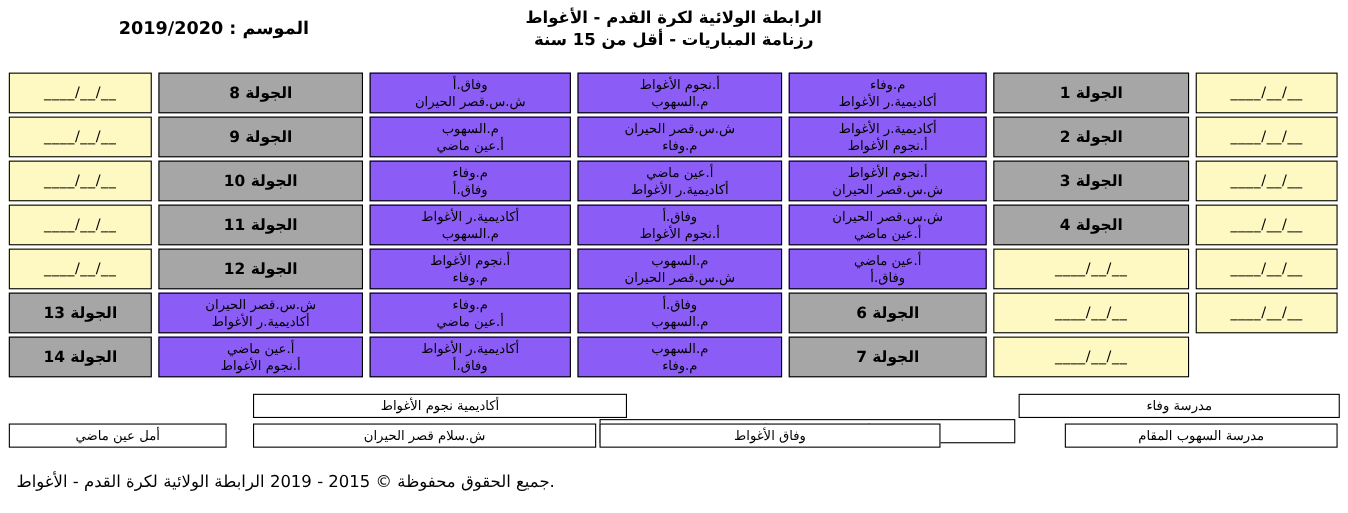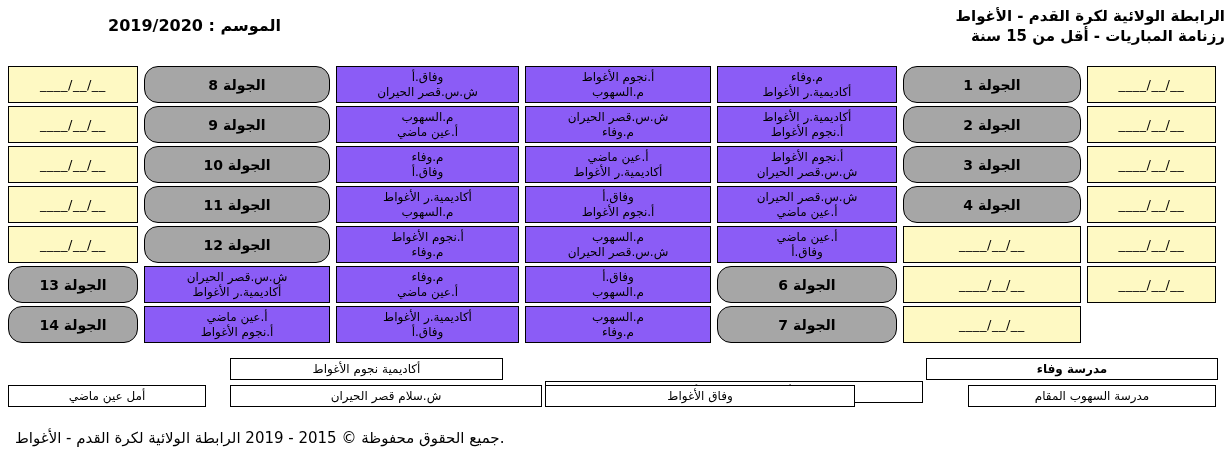--- a/index.html
+++ b/index.html
@@ -2,39 +2,39 @@
 <html><head>
 <meta charset="utf-8">
 <style>
   html,body { margin:0; padding:0; background:#fff; }
   .page {
     position:relative; width:1225px; height:466px; background:#ffffff;
     font-family:"DejaVu Sans","Liberation Sans",sans-serif; color:#000; overflow:hidden;
   }
   .title-block {
     position:absolute; top:6px; left:0; width:100%;
-    text-align:right; direction:rtl; font-weight:bold; font-size:15px; line-height:20px;
+    text-align:center; direction:rtl; font-weight:bold; font-size:15px; line-height:20px;
   }
   .season {
     position:absolute; top:16px; left:108px;
     direction:rtl; font-weight:bold; font-size:16px;
   }
   .grid {
     position:absolute; top:66px; left:8px;
     display:grid;
     grid-template-columns:130px 186px 183px 186px 180px 178px 129px;
     column-gap:6px; row-gap:3px;
   }
   .cell {
     border:1px solid #000; box-sizing:border-box; height:37px;
     display:flex; align-items:center; justify-content:center;
     text-align:center; overflow:hidden;
   }
   .date  { background:#fef9c3; font-size:13px; font-weight:normal; direction:ltr; letter-spacing:.5px; }
-  .round { background:#a6a6a6; font-weight:bold; font-size:14px; direction:rtl;border-radius:14px; }
+  .round { background:#a6a6a6; font-weight:bold; font-size:14px; direction:rtl; }
   .match { background:#8b5cf6; flex-direction:column; direction:rtl; font-size:12px; line-height:15px; }
   .match span { display:block; }
   .legend-cell {
     position:absolute; height:22px; border:1px solid #000; box-sizing:border-box;
     display:flex; align-items:center; justify-content:center;
     direction:rtl; font-size:12px; background:#fff; text-align:center;
   }
   .footer {
     position:absolute; top:429px; left:15px;
     direction:ltr; font-size:15px; white-space:nowrap;
@@ -166,23 +166,23 @@
     </div>
     <div class="cell match">
       <span>م.السهوب</span>
       <span>م.وفاء</span>
     </div>
     <div class="cell round">الجولة 7</div>
     <div class="cell date">____/__/__</div>
 
   </div>
 
-  <div class="legend-cell" style="top:358px; left:230px; width:273px;">أكاديمية نجوم الأغواط</div>
+  <div class="legend-cell" style="top:358px; left:230px; width:340px;">أكاديمية نجوم الأغواط</div>
   <div class="legend-cell" style="top:358px; left:545px; width:378px;margin-top:23px;">الأكاديمية الرياضية الأغواط</div>
-  <div class="legend-cell" style="top:358px; left:926px; width:292px;font-weight:bold;">مدرسة وفاء</div>
+  <div class="legend-cell" style="top:358px; left:926px; width:292px;">مدرسة وفاء</div>
 
   <div class="legend-cell" style="top:385px; left:8px; width:198px;">أمل عين ماضي</div>
   <div class="legend-cell" style="top:385px; left:230px; width:312px;">ش.سلام قصر الحيران</div>
   <div class="legend-cell" style="top:385px; left:545px; width:310px;">وفاق الأغواط</div>
   <div class="legend-cell" style="top:385px; left:926px; width:248px;margin-left:42px;">مدرسة السهوب المقام</div>
 
   <div class="footer">جميع الحقوق محفوظة © 2015 - 2019 الرابطة الولائية لكرة القدم - الأغواط.</div>
 
 </div>
 

